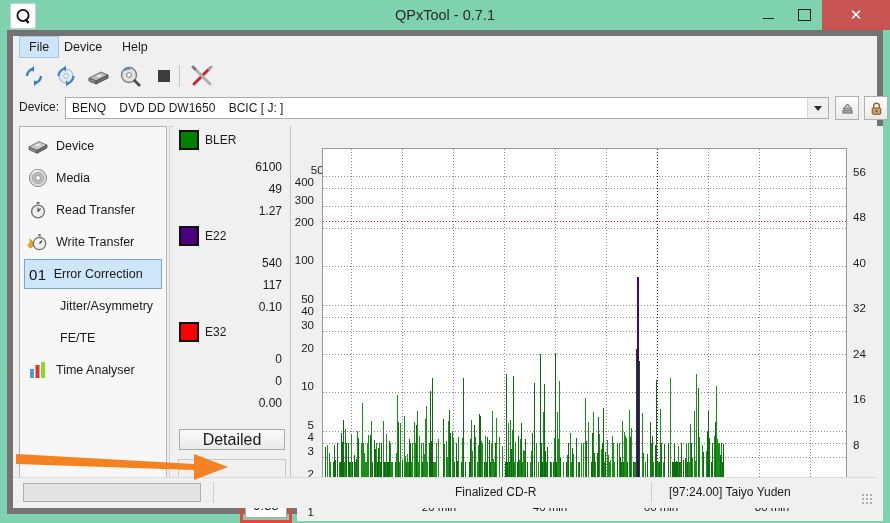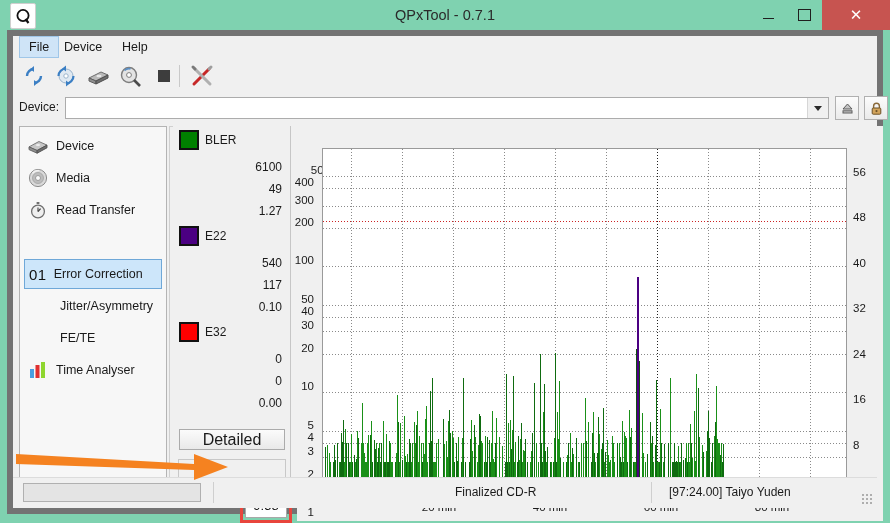--- a/index.html
+++ b/index.html
@@ -299,20 +299,21 @@
           <line x1="19" y1="5" x2="21" y2="3" stroke="#9e9e9e" stroke-width="3" stroke-linecap="round"></line>
           <line x1="20" y1="20" x2="5" y2="5" stroke="#b0b0b0" stroke-width="3" stroke-linecap="round"></line>
           <line x1="5" y1="5" x2="3" y2="3" stroke="#7a7a7a" stroke-width="3" stroke-linecap="round"></line>
         </svg>
       </div>
     </div>
 
     <div class="devicebar">
       <div class="dev-label">Device:</div>
       <div class="dev-combo">
+        <div class="txt">BENQ    DVD DD DW1650    BCIC [ J: ]</div>
         <div class="arrowbox">
           <span class="caret-down"></span>
         </div>
       </div>
       <div class="icon-btn" style="left:822px;">
         <svg width="15" height="15" viewBox="0 0 15 15">
           <polygon points="7.5,3 12,8 3,8" fill="#c4c4c4" stroke="#5d5d5d" stroke-width="1"></polygon>
           <rect x="3" y="9.8" width="9" height="2.2" fill="#c4c4c4" stroke="#5d5d5d" stroke-width="1"></rect>
         </svg>
       </div>
@@ -355,20 +356,31 @@
           <svg width="20" height="20" viewBox="0 0 20 20">
             <circle cx="10" cy="11.5" r="6.4" fill="#efefef" stroke="#6f6f6f" stroke-width="1.3"></circle>
             <rect x="8.6" y="2" width="2.8" height="2" fill="#6f6f6f"></rect>
             <line x1="10" y1="11.5" x2="12.6" y2="8.6" stroke="#444" stroke-width="1.3"></line>
             <line x1="10" y1="11.5" x2="10" y2="7.5" stroke="#444" stroke-width="1.1"></line>
           </svg>
         </span>
         <span class="side-label">Read Transfer</span>
       </div>
 
+      <div class="side-item" style="top:100px;">
+        <span class="side-ico">
+          <svg width="22" height="20" viewBox="0 0 22 20">
+            <path d="M1 13c2-1 2.5-4 2-6 2 1.6 3.4 3.6 3 6.4-0.6 3-4 3.2-5 -0.4z" fill="#f5a623" stroke="#e07b00" stroke-width=".7"></path>
+            <circle cx="12.5" cy="11.5" r="6.2" fill="#efefef" stroke="#6f6f6f" stroke-width="1.3"></circle>
+            <rect x="11.2" y="2.2" width="2.6" height="2" fill="#6f6f6f"></rect>
+            <line x1="12.5" y1="11.5" x2="15" y2="8.8" stroke="#444" stroke-width="1.3"></line>
+          </svg>
+        </span>
+        <span class="side-label">Write Transfer</span>
+      </div>
 
       <div class="side-item sel" style="top:132px;">
         <span class="ec-num">01</span>
         <span class="side-label" style="margin-left:7px;">Error Correction</span>
       </div>
 
       <div class="side-item" style="top:164px;">
         <span class="side-ico"></span>
         <span class="side-label" style="margin-left:8px;">Jitter/Asymmetry</span>
       </div>

